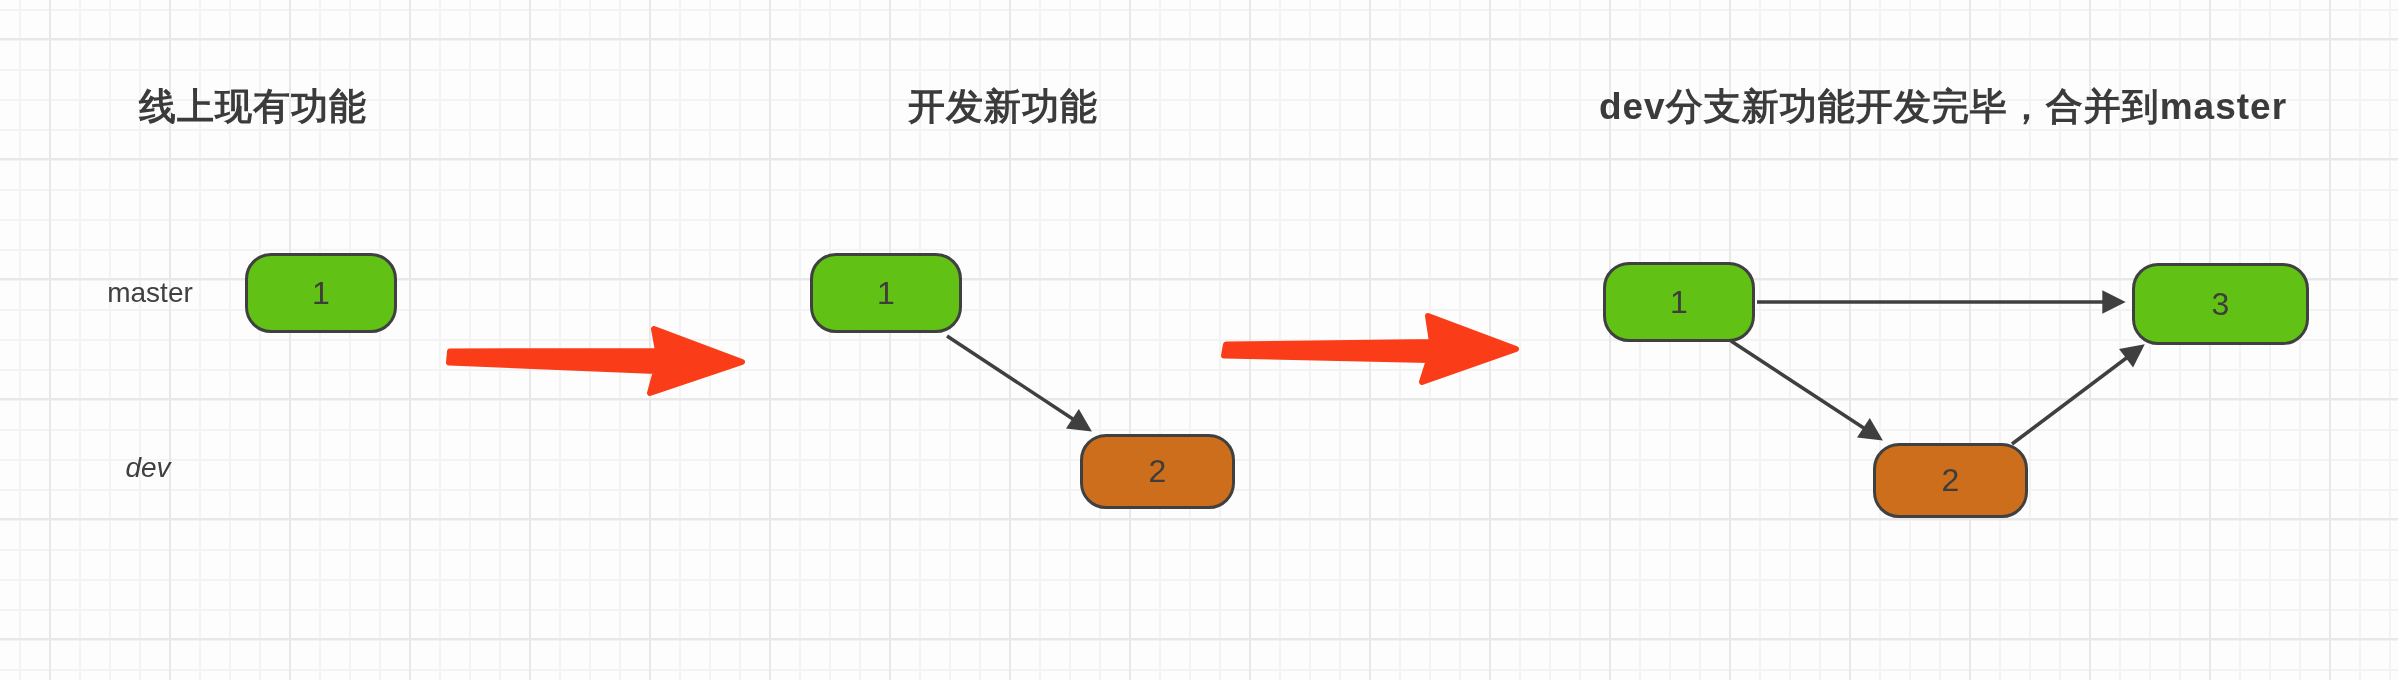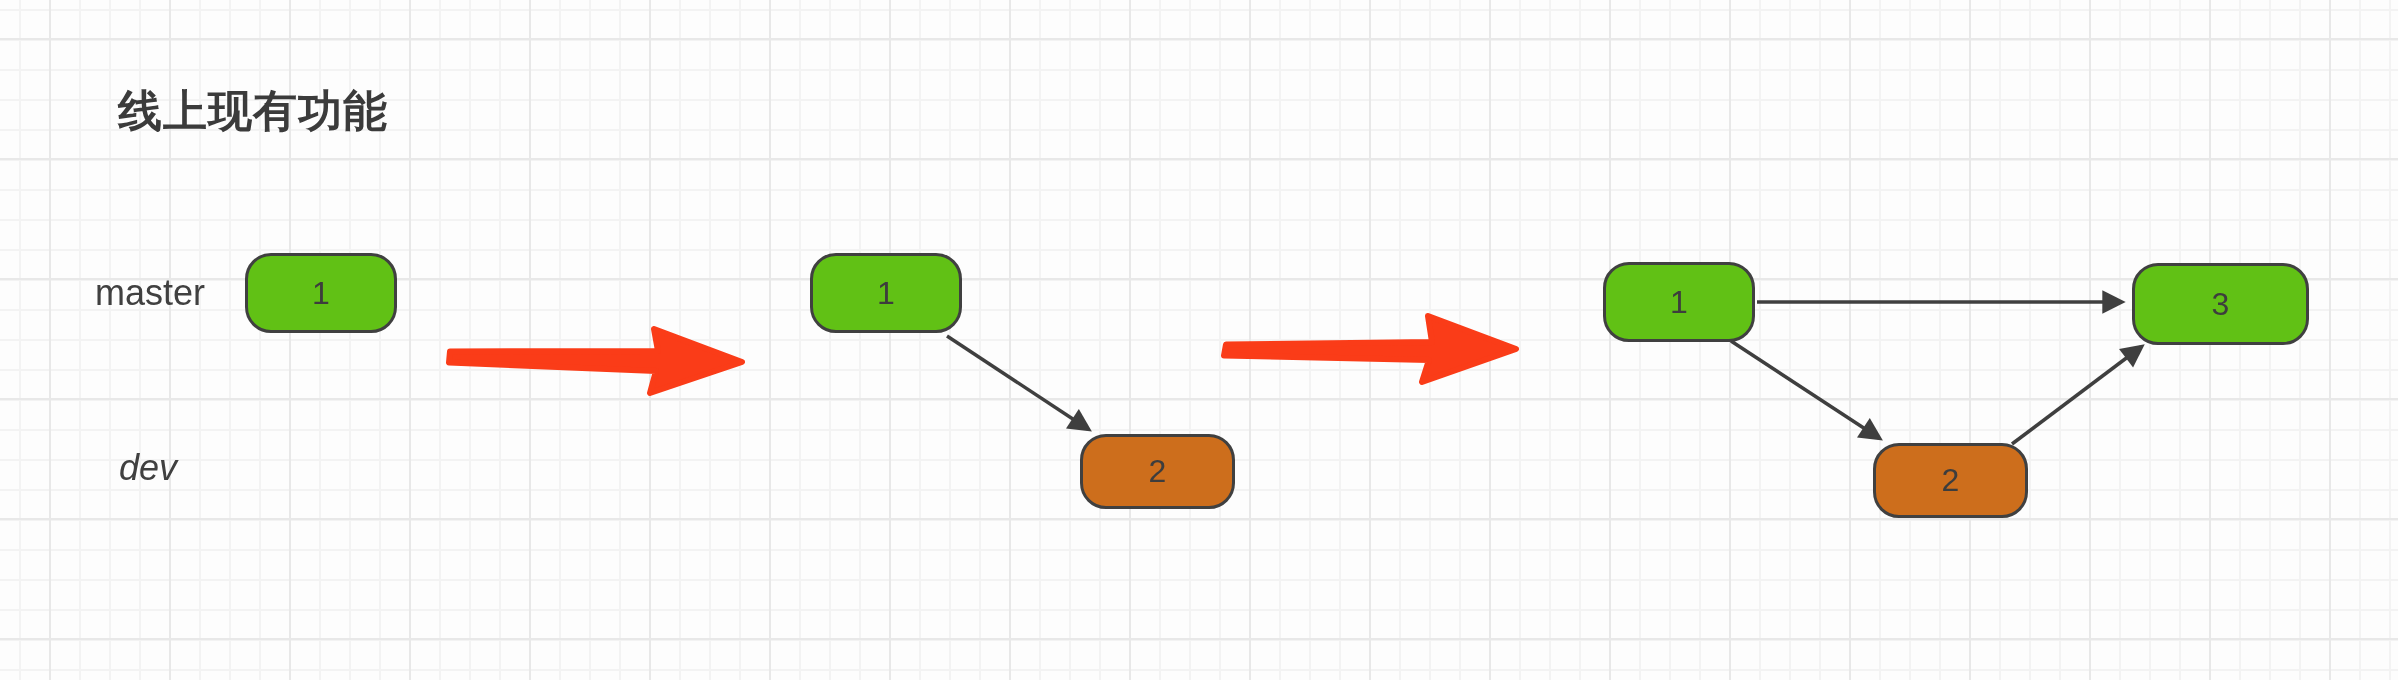--- a/index.html
+++ b/index.html
@@ -18,34 +18,34 @@
       repeating-linear-gradient(to right, #e8e8e8 0 2px, transparent 2px 120px),
       repeating-linear-gradient(to bottom, #e8e8e8 0 2px, transparent 2px 120px),
       repeating-linear-gradient(to right, #f3f3f3 0 2px, transparent 2px 30px),
       repeating-linear-gradient(to bottom, #f3f3f3 0 2px, transparent 2px 30px);
     background-position: 49px 0, 0 38px, 19px 0, 0 9px;
   }
   .stage-title {
     position: absolute;
     transform: translateX(-50%);
     white-space: nowrap;
-    font-size: 44px;
+    font-size: 37px;
     font-weight: bold;
     color: #3b3b3b;
     letter-spacing: 1px;
   }
   #title-1 { left: 253px;  top: 82px; }
   #title-2 { left: 1003px; top: 82px; }
   #title-3 { left: 1943px; top: 82px; }
 
   .branch-label {
     position: absolute;
     transform: translate(-50%, -50%);
     white-space: nowrap;
-    font-size: 36px;
+    font-size: 28px;
     color: #404040;
   }
   #label-master { left: 150px; top: 293px; }
   #label-dev    { left: 148px; top: 468px; font-style: italic; }
 
   .node {
     position: absolute;
     box-sizing: border-box;
     border: 3px solid #404040;
     border-radius: 26px;
@@ -76,20 +76,22 @@
   }
   #ah path { fill: #3f3f3f; }
   .transition-arrow { stroke-width: 6; stroke-linejoin: round; }
 </style>
 </head>
 <body>
 
 <div class="canvas">
 
   <div class="stage-title" id="title-1">线上现有功能</div>
+  <div class="stage-title" id="title-2">开发新功能</div>
+  <div class="stage-title" id="title-3">dev分支新功能开发完毕，合并到master</div>
 
   <div class="branch-label" id="label-master">master</div>
   <div class="branch-label" id="label-dev">dev</div>
 
   <svg class="overlay" viewBox="0 0 2398 680">
     <defs>
       <marker id="ah" viewBox="0 0 12 12" refX="9" refY="6" markerWidth="28" markerHeight="28" markerUnits="userSpaceOnUse" orient="auto">
         <path d="M1,1 L11,6 L1,11 Z"></path>
       </marker>
     </defs>

